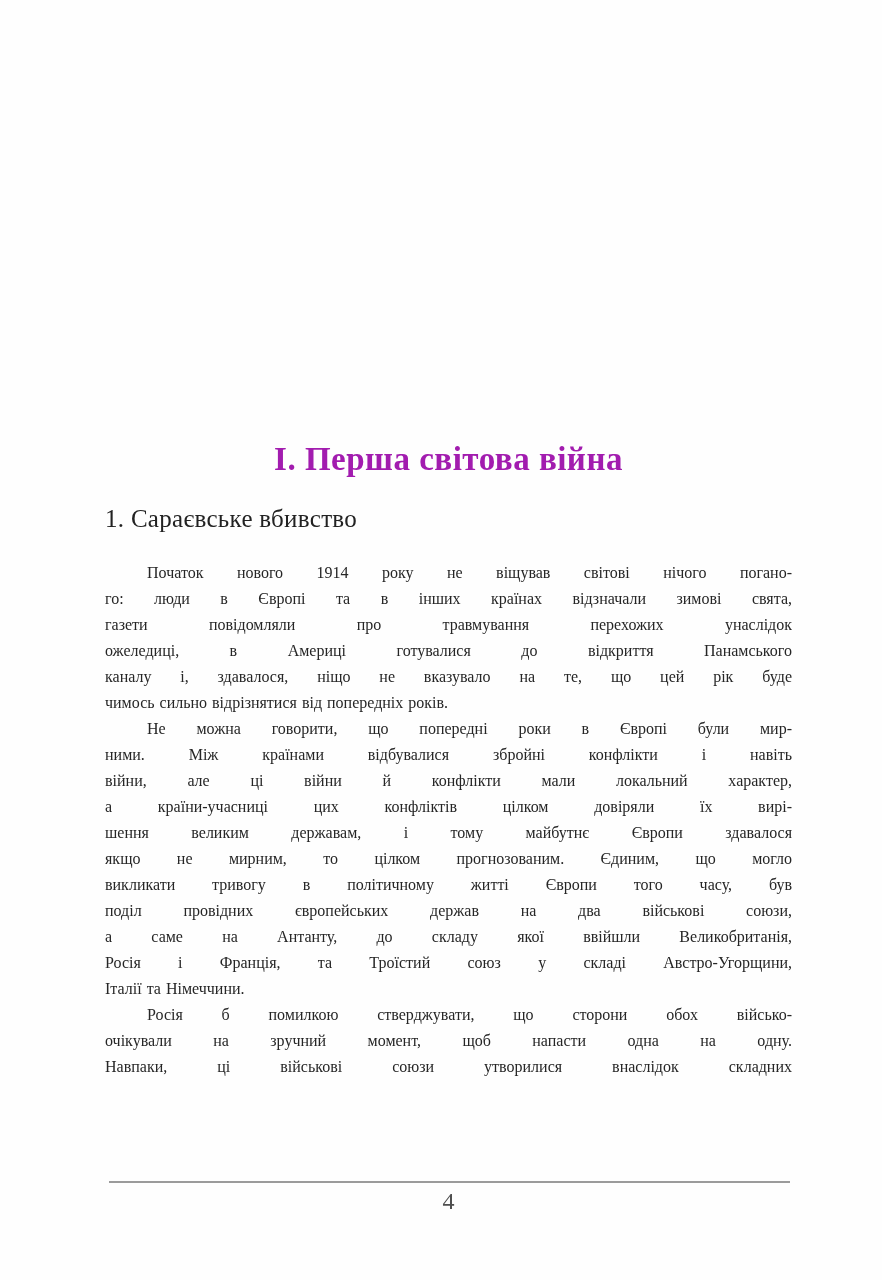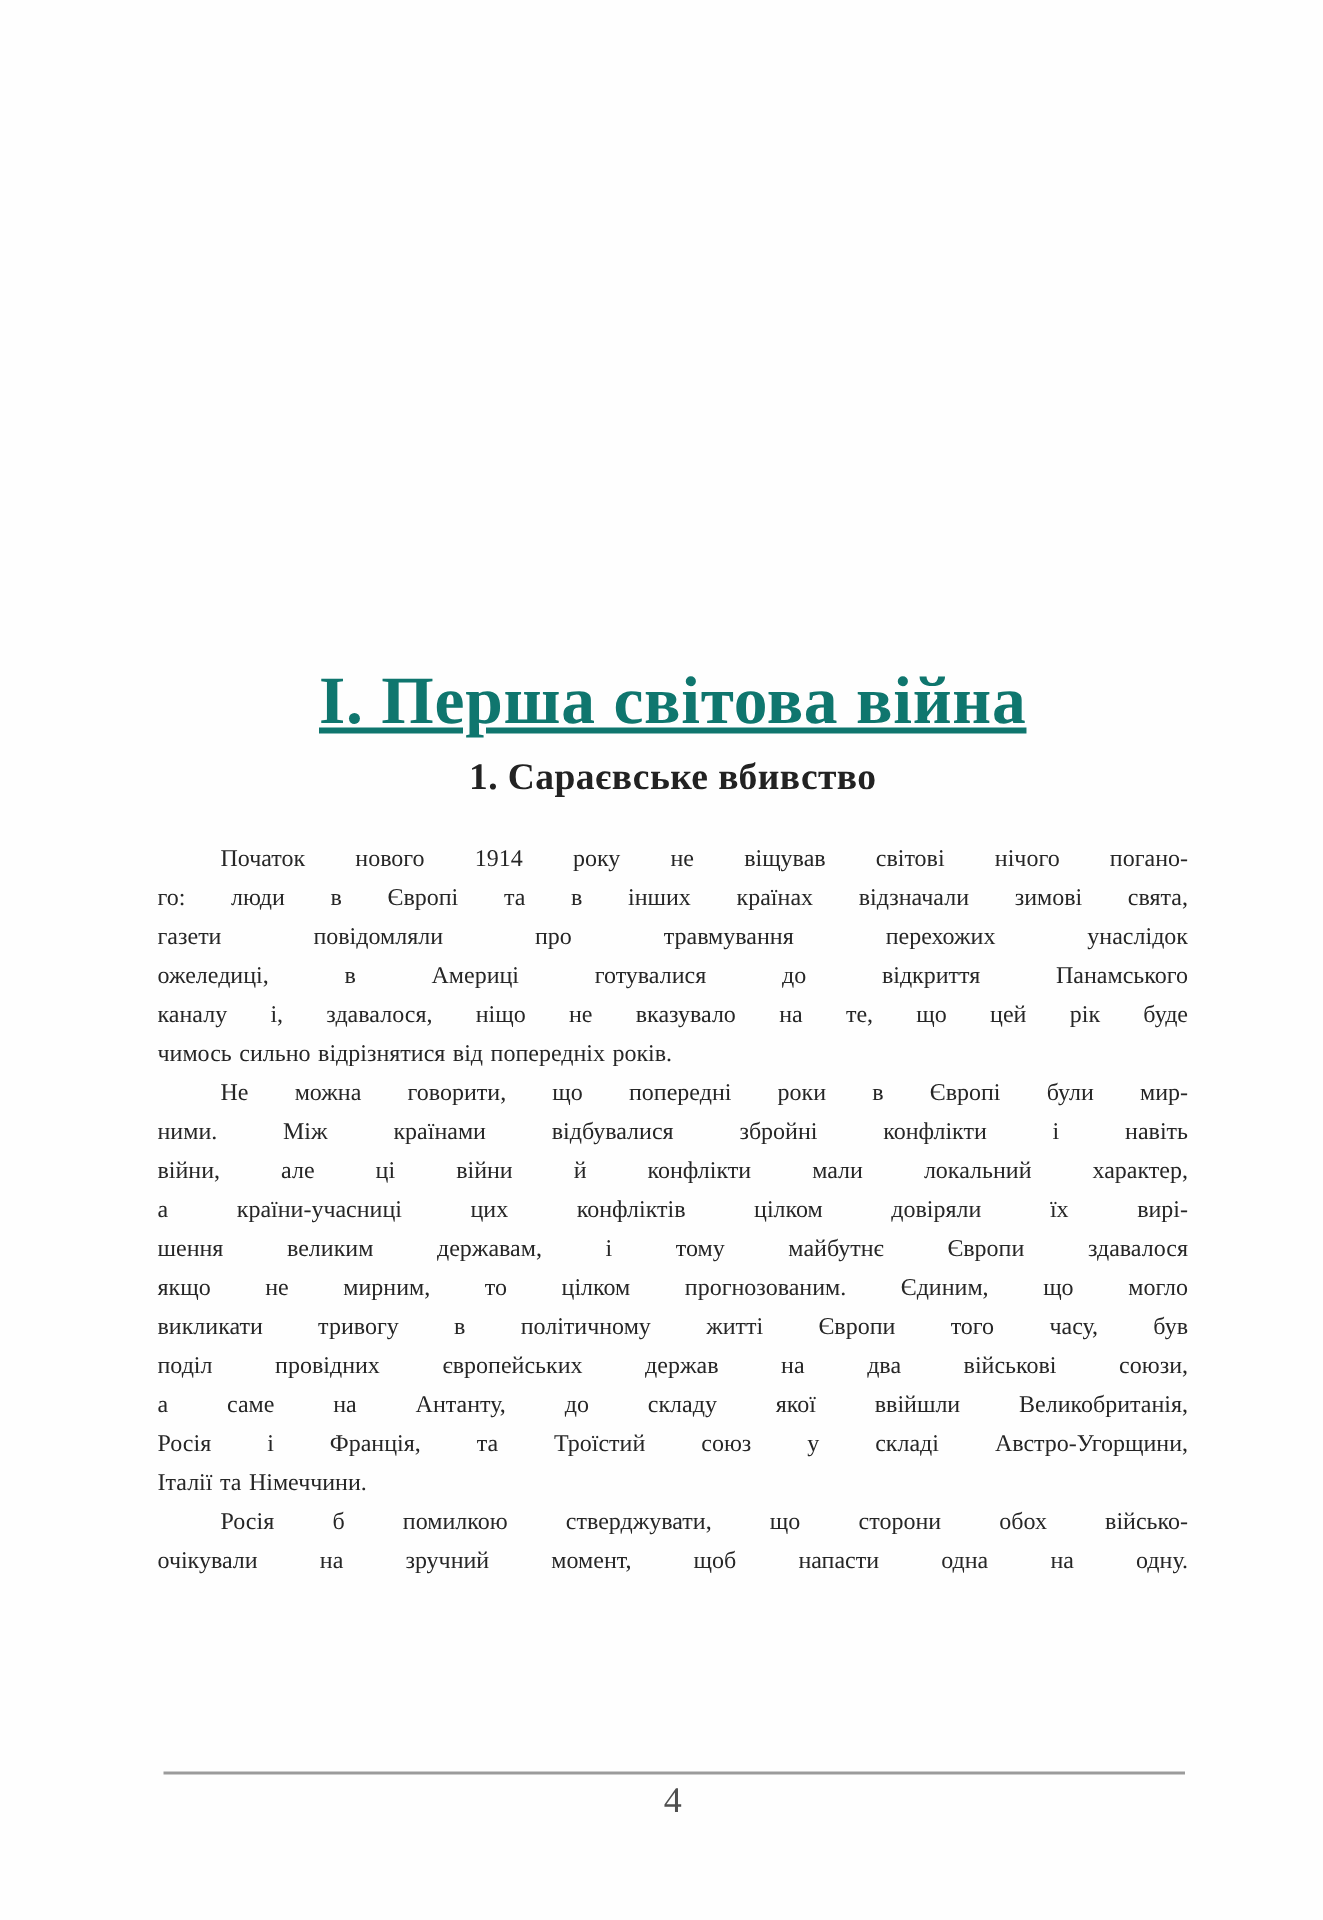--- a/index.html
+++ b/index.html
@@ -19,34 +19,33 @@
     top: 0;
     width: 687px;
     height: 100%;
   }
   .chapter-title {
     position: absolute;
     top: 441px;
     left: 0;
     width: 100%;
     text-align: center;
-    font-size: 45px;
+    font-size: 33px;
     font-weight: bold;
     letter-spacing: 0.5px;
-    color: #0f766e;
-    text-decoration: underline;
+    color: #a21caf;
   }
   .section-title {
     position: absolute;
     top: 505px;
     left: 0;
     width: 100%;
-    text-align: center;
+    text-align: left;
     font-size: 25px;
-    font-weight: bold;
+    font-weight: normal;
     letter-spacing: 0.3px;
     color: #222222;
   }
   .body-text {
     position: absolute;
     top: 560px;
     left: 0;
     width: 687px;
     color: #262626;
   }
@@ -106,18 +105,19 @@
           <div class="line">якщо не мирним, то цілком прогнозованим. Єдиним, що могло</div>
           <div class="line">викликати тривогу в політичному житті Європи того часу, був</div>
           <div class="line">поділ провідних європейських держав на два військові союзи,</div>
           <div class="line">а саме на Антанту, до складу якої ввійшли Великобританія,</div>
           <div class="line">Росія і Франція, та Троїстий союз у складі Австро-Угорщини,</div>
           <div class="line para-last">Італії та Німеччини.</div>
         </div>
         <div class="paragraph">
           <div class="line para-first">Росія б помилкою стверджувати, що сторони обох військо-</div>
           <div class="line">очікували на зручний момент, щоб напасти одна на одну.</div>
+          <div class="line">Навпаки, ці військові союзи утворилися внаслідок складних</div>
         </div>
       </div>
     <div class="page-number">4</div>
   </div>
   <div class="footer-rule"></div>
 </div>
 
 </body></html>

